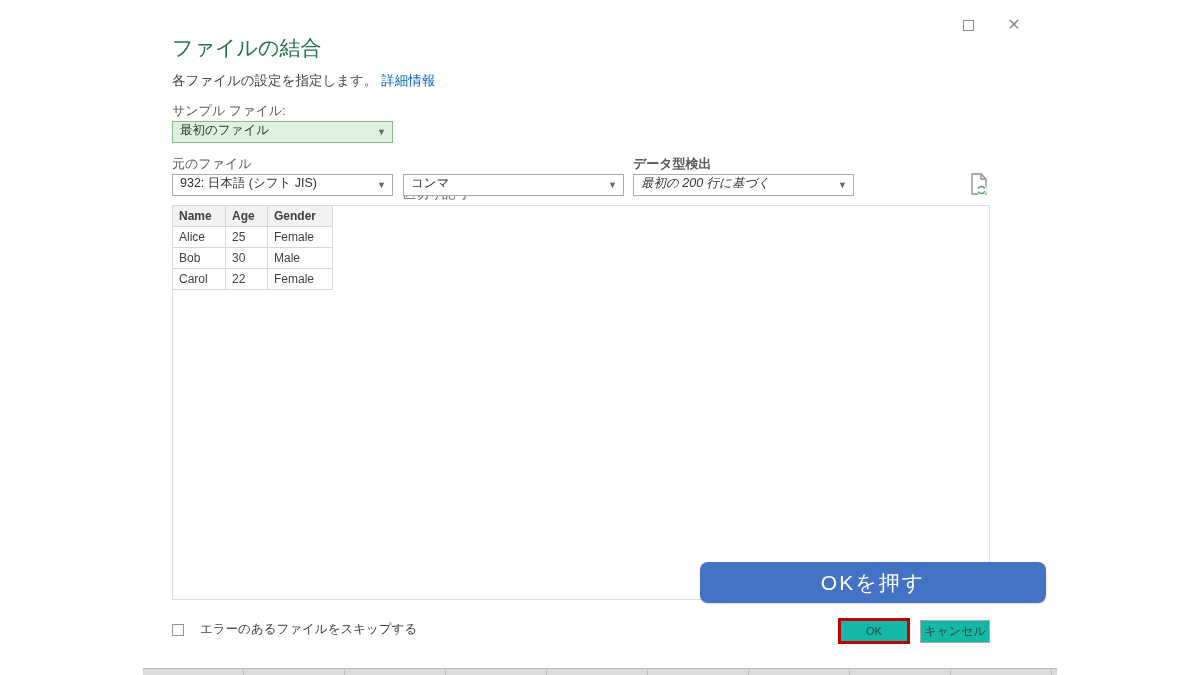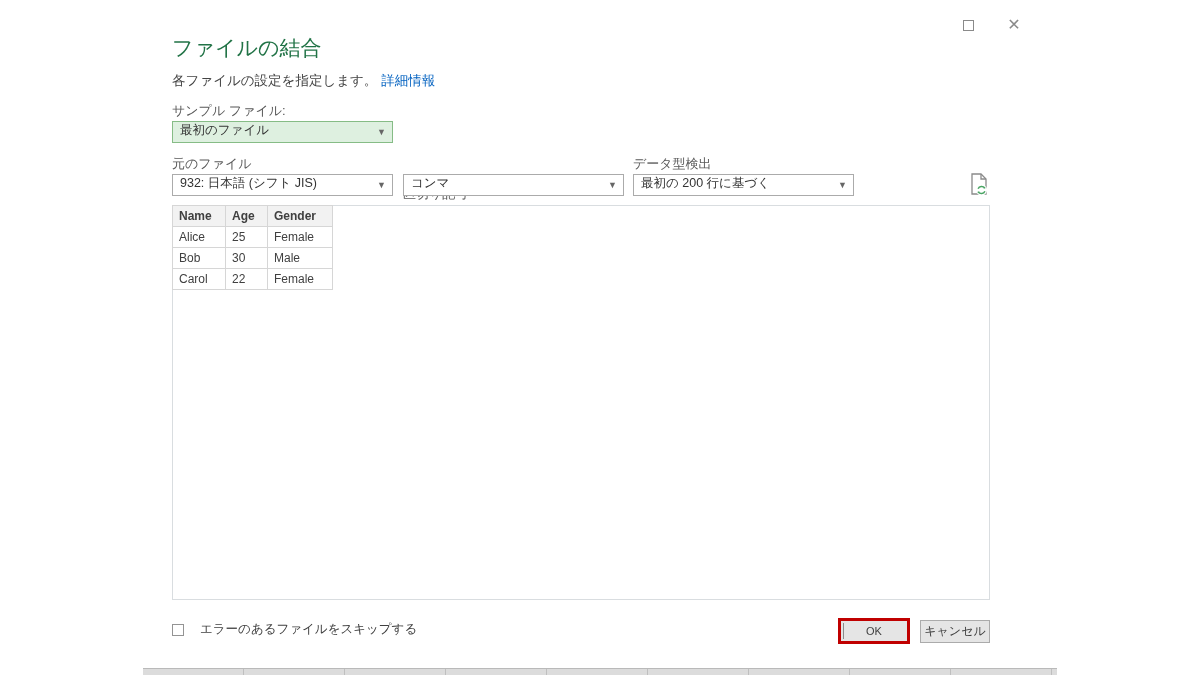--- a/index.html
+++ b/index.html
@@ -45,21 +45,21 @@
              background:#4472c4; border-radius:8px; display:flex; align-items:center;
              justify-content:center; color:#fff; font-size:21px; letter-spacing:2px;
              box-shadow:0 1px 2px rgba(0,0,0,.15); }
 
   
   .chk-row { position:absolute; left:172px; top:621px; display:flex; align-items:center; gap:16px; }
   .chk { width:12px; height:12px; border:1px solid #949494; background:#fff; cursor:pointer; }
   .chk-label { font-size:12.5px; color:#404040; }
 
   
-  .btn { position:absolute; height:23px; background:#e5e5e5; border:1px solid #ababab;
+  .btn { position:absolute; height:23px; background:#14b8a6; border:1px solid #ababab;
          font-size:12px; color:#404040; display:flex; align-items:center;
          justify-content:center; cursor:pointer; }
   .btn-ok { left:838px; top:618px; width:72px; height:26px;
             border:3px solid #c00000; font-size:11px; }
   .btn-ok .inner-edge { position:absolute; left:2px; top:2px; bottom:2px; width:1px; background:#8a8a8a; }
   .btn-cancel { left:920px; top:620px; width:70px; }
 
   
   .sheet-strip { position:absolute; left:143px; top:668px; width:914px; height:7px;
                  background:#dcdcdc; border-top:1px solid #b9b9b9;
@@ -97,22 +97,22 @@
     <span>932: 日本語 (シフト JIS)</span>
     <span class="chev">▼</span>
   </div>
 
   <div class="field-label" style="left:403px; top:155px;margin-top:30px;">区切り記号</div>
   <div class="dropdown" style="left:403px; top:174px;">
     <span>コンマ</span>
     <span class="chev">▼</span>
   </div>
 
-  <div class="field-label" style="left:633px; top:155px;">データ型検出</div>
-  <div class="dropdown" style="left:633px; top:174px;">
+  <div class="field-label" style="left:633px; top:155px;font-weight:bold;">データ型検出</div>
+  <div class="dropdown" style="left:633px; top:174px;font-style:italic;">
     <span>最初の 200 行に基づく</span>
     <span class="chev">▼</span>
   </div>
 
   <div class="fileref">
     <svg width="22" height="26" viewBox="0 0 22 26">
       <path d="M4 2 h9 l5 5 v15 h-14 z" fill="none" stroke="#8a8a8a" stroke-width="1.3"></path>
       <path d="M13 2 v5 h5" fill="none" stroke="#8a8a8a" stroke-width="1.3"></path>
       <g transform="translate(13.5,18)">
         <circle r="5.6" fill="#fff"></circle>
@@ -146,20 +146,23 @@
         </tr>
         <tr>
           <td>Carol</td>
           <td>22</td>
           <td>Female</td>
         </tr>
       </tbody>
     </table>
   </div>
 
+  <div class="tooltip">
+    <span>OKを押す</span>
+  </div>
 
   <div class="chk-row">
     <span class="chk"></span>
     <span class="chk-label">エラーのあるファイルをスキップする</span>
   </div>
 
   <div class="btn btn-ok">
     <span class="inner-edge"></span>
     <span>OK</span>
   </div>

